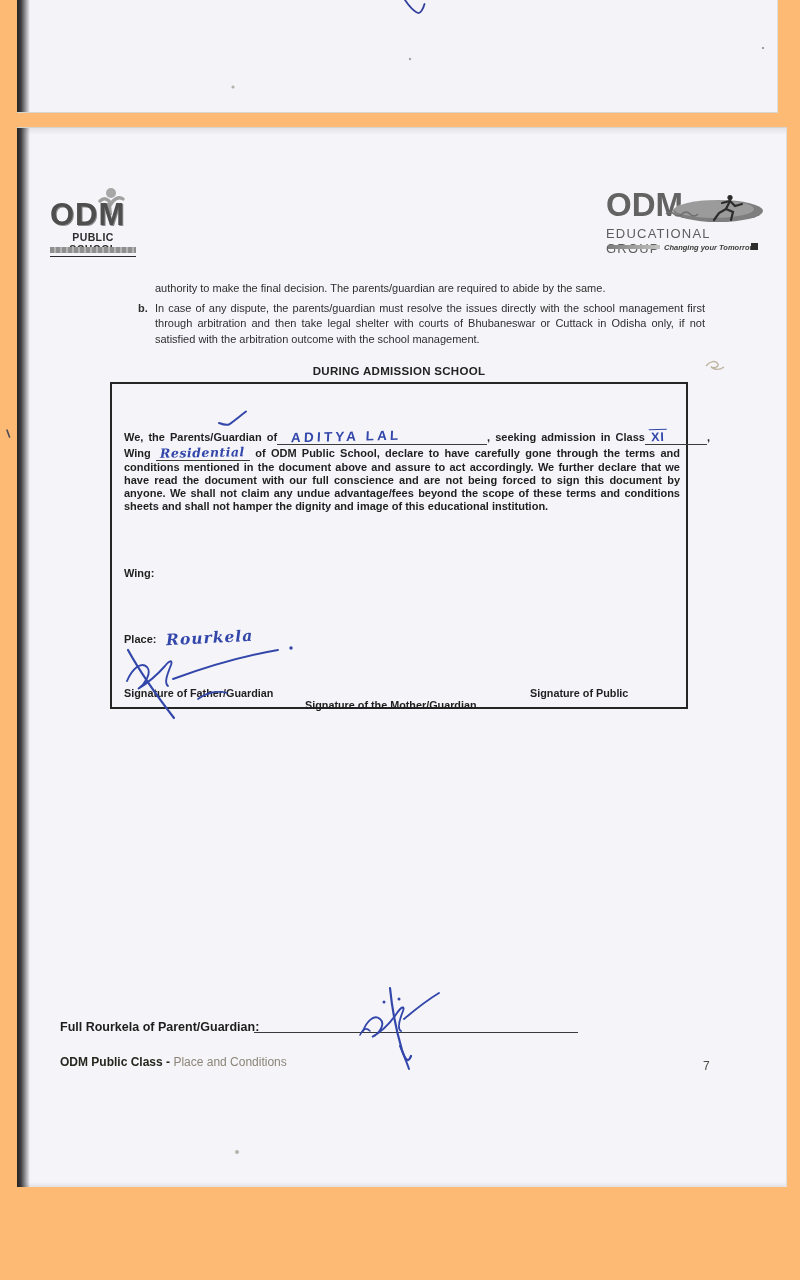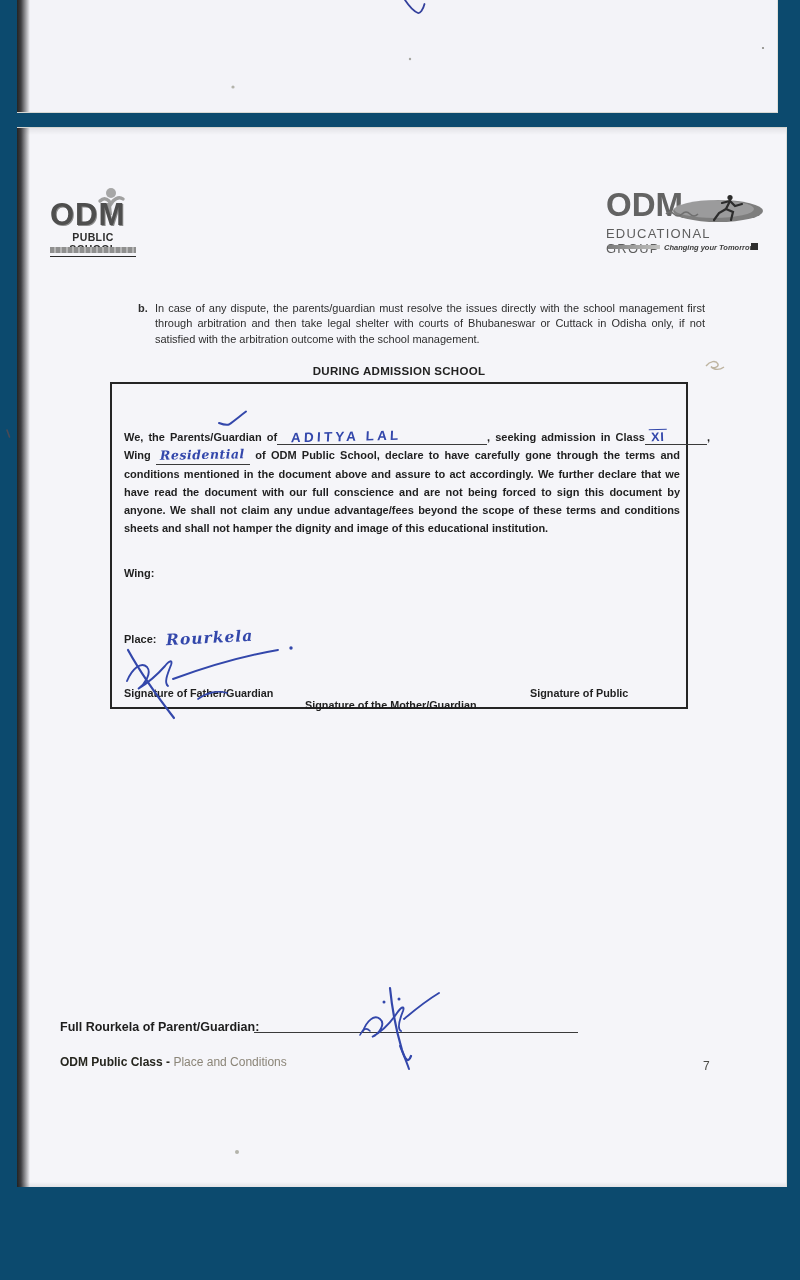--- a/index.html
+++ b/index.html
@@ -1,18 +1,18 @@
 <!DOCTYPE html>
 <html><head>
 <meta charset="utf-8">
 <style>
   html,body{margin:0;padding:0;}
   #stage{
     position:relative;width:800px;height:1280px;overflow:hidden;
-    background:#0c4a6e;
+    background:#fdba74;
     font-family:"Liberation Sans", sans-serif;
     color:#262626;
   }
   
   .sheet{
     position:absolute;background:#f5f5f9;
     border-right:1px solid #e0e0da;
   }
   .sheet .left-edge{
     position:absolute;left:0;top:0;width:13px;height:100%;
@@ -83,21 +83,21 @@
     border:2px solid #252525;box-sizing:border-box;background:rgba(255,255,255,0.0);
   }
   .decl-text{font-size:11px;font-weight:700;color:#1f1f1f;}
   #decl-line1{
     position:absolute;left:12px;top:45px;width:556px;
     display:flex;justify-content:space-between;align-items:baseline;white-space:nowrap;
   }
   #decl-line1 .pt{word-spacing:2px;}
   #decl-body{
     position:absolute;left:12px;top:62px;width:556px;margin:0;
-    text-align:justify;line-height:18px;
+    text-align:justify;line-height:13px;
   }
   .blank{border-bottom:1.4px solid #3a3a3a;display:inline-block;}
   .blank.name{min-width:192px;padding:0 4px 0 14px;text-align:left;}
   .blank.cls{min-width:44px;padding:0 14px 0 4px;}
   .blank.wing{min-width:86px;padding:0 4px;}
   .hw{color:#3347ab;}
   .hw-name{
     display:inline-block;font-size:13.5px;font-weight:700;letter-spacing:3.2px;
     transform:rotate(-1.2deg) skewX(-4deg);
   }
@@ -173,20 +173,21 @@
         </svg>
       </span>
       <div class="eg">EDUCATIONAL GROUP</div>
       <div class="tagrow">
         <span class="tagbar"></span>
         <span class="tagline">Changing your Tomorrow</span>
         <span class="tagsq"></span>
       </div>
     </div>
 
+    <div class="intro" id="intro-a">authority to make the final decision. The parents/guardian are required to abide by the same.</div>
 
     <div class="intro" id="clause-b">
       <span class="blabel">b.</span>
       <span>In case of any dispute, the parents/guardian must resolve the issues directly with the school management first through arbitration and then take legal shelter with courts of Bhubaneswar or Cuttack in Odisha only, if not satisfied with the arbitration outcome with the school management.</span>
     </div>
 
     <div id="section-heading">DURING ADMISSION SCHOOL</div>
 
     <div id="decl-box">
       <div id="decl-line1" class="decl-text">

